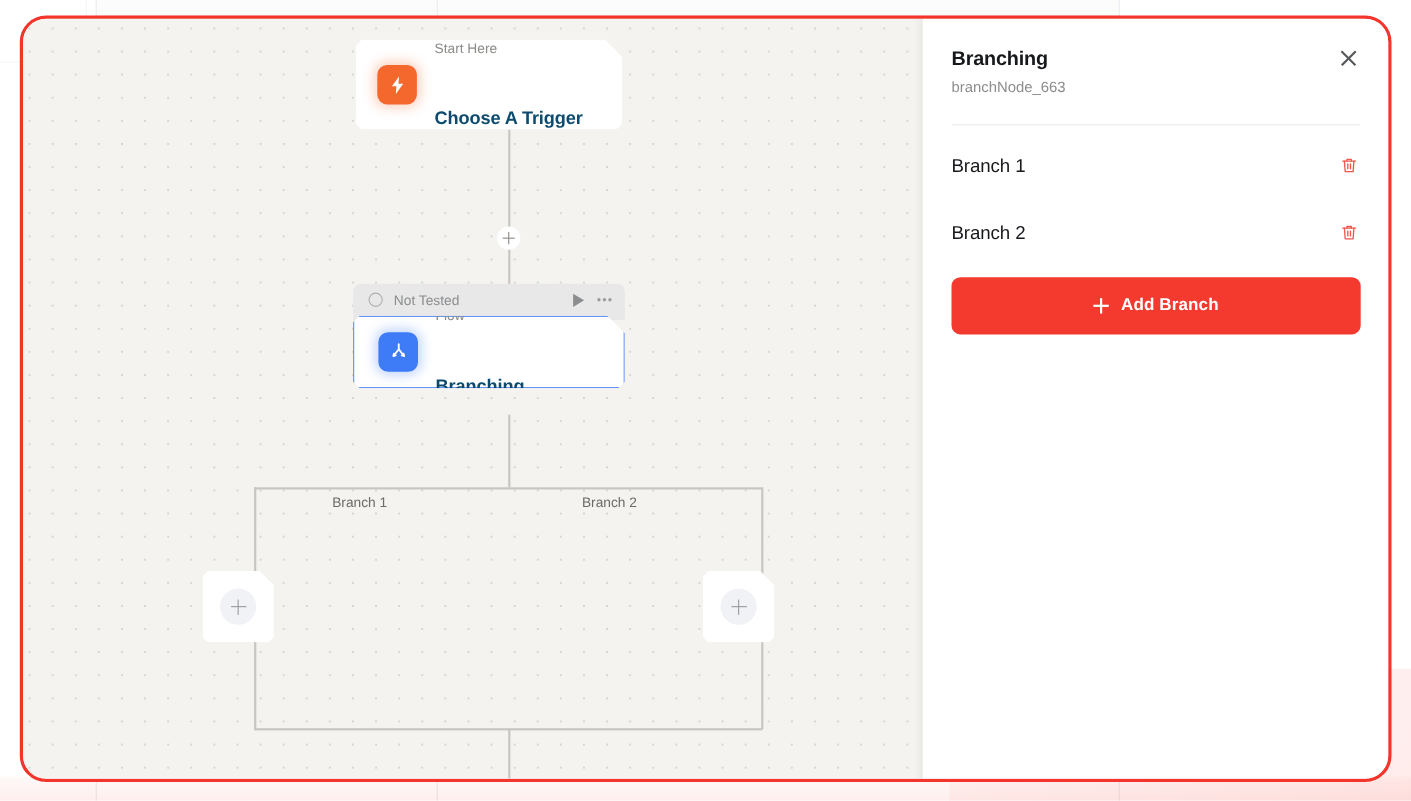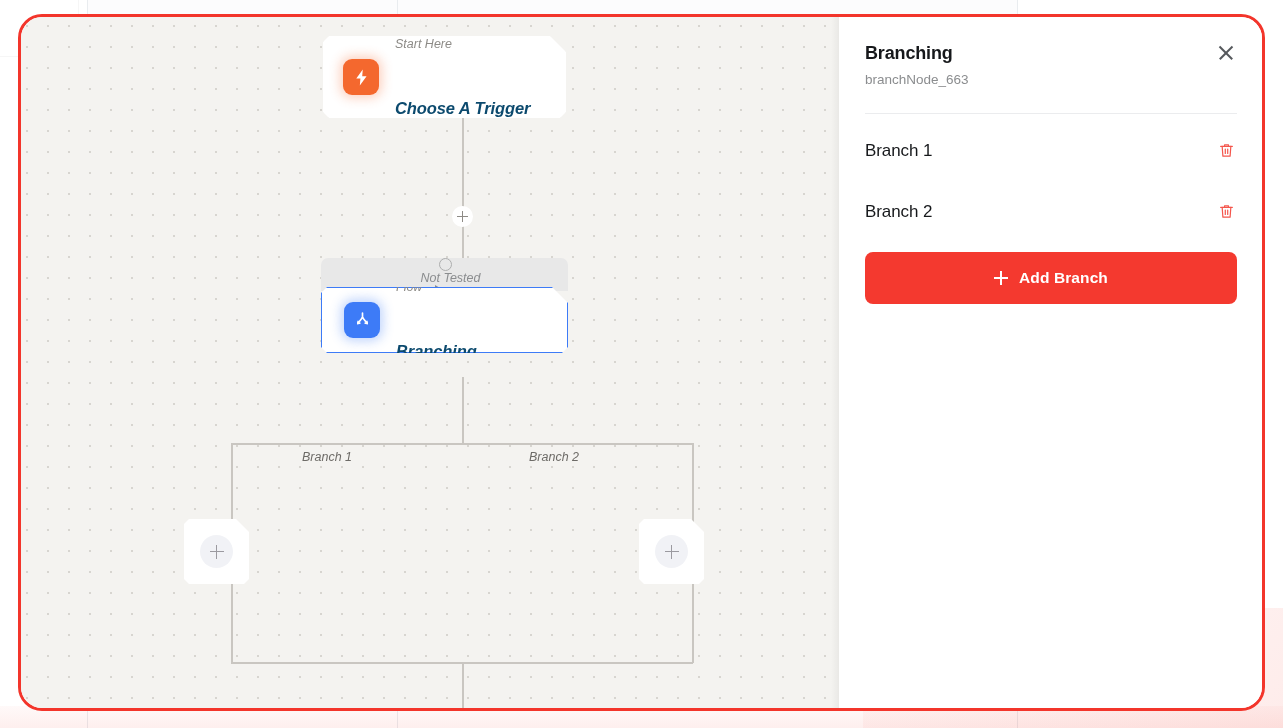--- a/index.html
+++ b/index.html
@@ -87,21 +87,20 @@
     position: absolute;
     left: 0;
     top: 0;
     width: 818px;
     height: 691px;
     background-color: #f4f3f0;
     background-image: radial-gradient(circle at 1px 1px, #d7d5d0 1.1px, transparent 1.2px);
     background-size: 21px 21px;
     background-position: 5px 8px;
     overflow: hidden;
-    font-style: italic;
   }
   .canvas-shadow-edge {
     position: absolute;
     right: 0; top: 0; bottom: 0;
     width: 8px;
     background: linear-gradient(90deg, rgba(0,0,0,0.0), rgba(0,0,0,0.045));
     z-index: 3;
   }
 
   
@@ -212,21 +211,20 @@
   #branching-status-bar {
     position: relative;
     height: 33px;
     background: #e8e8e8;
     border-radius: 7px 7px 0 0;
     display: flex;
     align-items: center;
     padding: 0 12px 4px 14px;
     box-sizing: border-box;
     margin-bottom: -4px;
-    flex-direction: column;
   }
   #status-circle-icon {
     width: 13px;
     height: 13px;
     border-radius: 50%;
     border: 1.4px solid #adaeae;
     box-sizing: border-box;
     flex: 0 0 auto;
   }
   #status-label {

